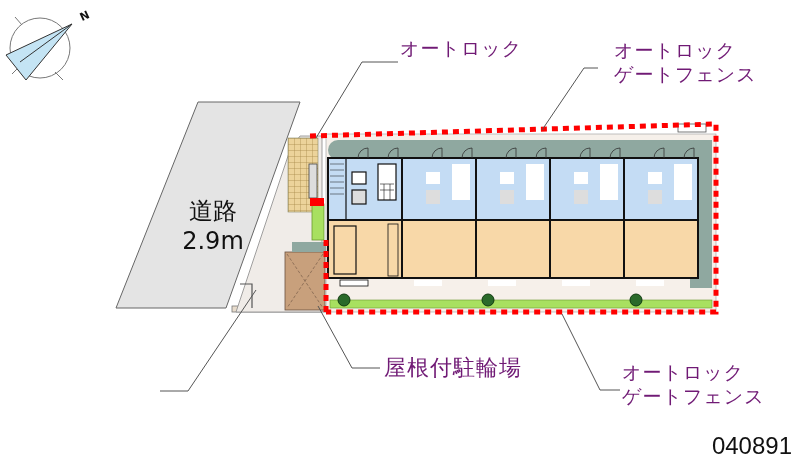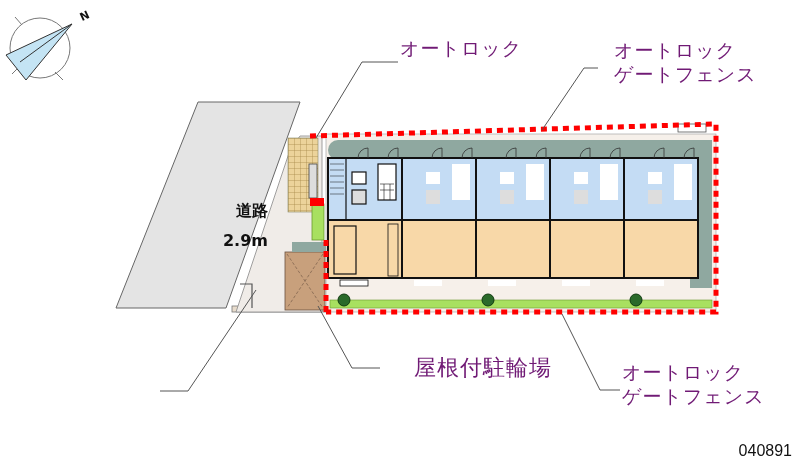--- a/index.html
+++ b/index.html
@@ -1,22 +1,22 @@
 <!DOCTYPE html>
 <html><head>
 <meta charset="utf-8">
 <style>
   html, body { margin: 0; padding: 0; background: #ffffff; }
   body { width: 800px; height: 468px; position: relative; overflow: hidden;
          font-family: "DejaVu Sans", sans-serif; color: #111; }
   .canvas { position: absolute; left: 0; top: 0; width: 800px; height: 468px; }
   .label { position: absolute; font-size: 19px; line-height: 24px; letter-spacing: 1px; white-space: nowrap; color: #701a75; }
   .label-md { font-size: 22px; line-height: 26px; }
-  .label-road { position: absolute; font-size: 16px; line-height: 30px; text-align: right; color: #111; font-weight: bold; }
-  .code { position: absolute; right: 8px; bottom: 8px; font-size: 16px; font-family: "Liberation Sans", sans-serif; letter-spacing: 0px; color: #111; }
+  .label-road { position: absolute; font-size: 24px; line-height: 30px; text-align: center; color: #111; }
+  .code { position: absolute; right: 8px; bottom: 8px; font-size: 24px; font-family: "Liberation Sans", sans-serif; letter-spacing: 0px; color: #111; }
 </style>
 </head>
 <body>
 
 <div class="canvas">
   <svg width="800" height="468" viewBox="0 0 800 468" xmlns="http://www.w3.org/2000/svg" style="position:absolute;left:0;top:0;">
     <defs>
       <pattern id="tile" width="6" height="6" patternUnits="userSpaceOnUse">
         <rect width="6" height="6" fill="#ecd39a"></rect>
         <path d="M0 0H6M0 0V6" stroke="#a88a4a" stroke-width="0.8"></path>
@@ -150,21 +150,21 @@
 
   <div class="label" style="left:400px; top:36px;">
     <div>オートロック</div>
   </div>
 
   <div class="label" style="left:614px; top:38px;">
     <div>オートロック</div>
     <div>ゲートフェンス</div>
   </div>
 
-  <div class="label label-md" style="left:384px; top:355px;margin-left:30px;">屋根付駐輪場</div>
+  <div class="label label-md" style="left:384px; top:355px;">屋根付駐輪場</div>
 
   <div class="label" style="left:622px; top:360px;">
     <div>オートロック</div>
     <div>ゲートフェンス</div>
   </div>
 
 
   <div class="code">040891</div>
 </div>
 

